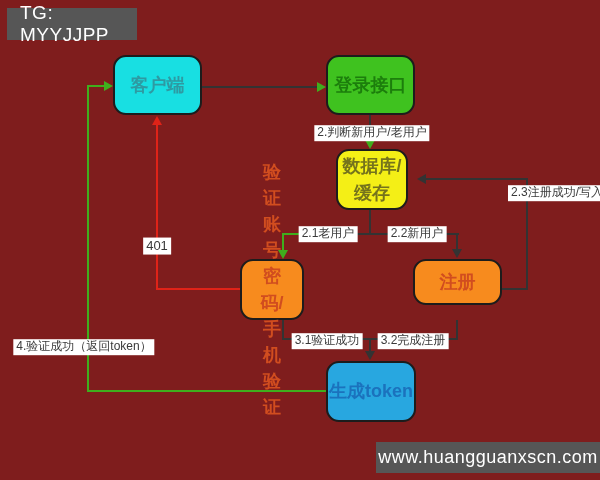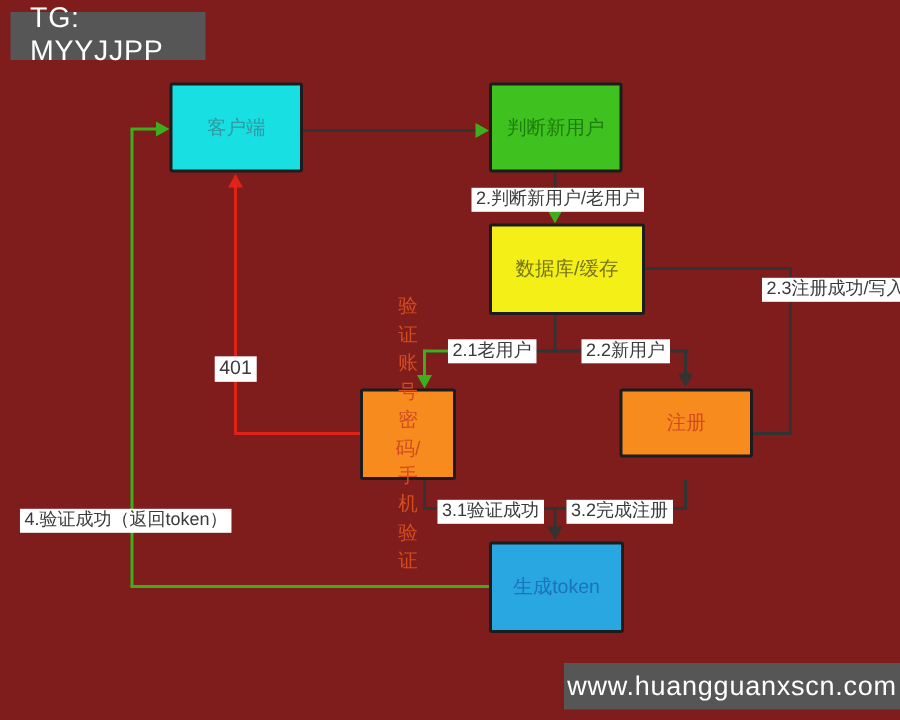--- a/index.html
+++ b/index.html
@@ -8,22 +8,22 @@
     font-family:"Liberation Sans","DejaVu Sans",sans-serif;
   }
   .banner{
     position:absolute;background:var(--banner-bg,#565656);color:var(--banner-text,#fff);
     font-size:19px;letter-spacing:.5px;display:flex;align-items:center;
   }
   .banner.tg{left:7px;top:8px;width:130px;height:32px;padding-left:13px;box-sizing:border-box;}
   .banner.web{left:376px;top:442px;width:224px;height:31px;justify-content:center;font-size:18px;}
   .node{
     position:absolute;box-sizing:border-box;border:2px solid var(--node-border,#1c1c1c);
-    border-radius:2px;display:flex;align-items:center;justify-content:center;
-    font-size:13px;text-align:center;line-height:1.45;z-index:3;
+    border-radius:13px;display:flex;align-items:center;justify-content:center;
+    font-size:18px;text-align:center;line-height:1.45;z-index:3;font-weight:bold;
   }
   .ln{position:absolute;background:var(--edge-black,#333);z-index:1;}
   .ln.g{background:var(--edge-green,#3fae1d);}
   .ln.r{background:var(--edge-red,#df2318);}
   .ah{position:absolute;width:0;height:0;z-index:2;}
   .ah.right{border-top:5px solid transparent;border-bottom:5px solid transparent;border-left:9px solid currentColor;}
   .ah.left{border-top:5px solid transparent;border-bottom:5px solid transparent;border-right:9px solid currentColor;}
   .ah.down{border-left:5px solid transparent;border-right:5px solid transparent;border-top:9px solid currentColor;}
   .ah.up{border-left:5px solid transparent;border-right:5px solid transparent;border-bottom:9px solid currentColor;}
   .c-g{color:var(--edge-green,#3fae1d);} .c-k{color:#333;} .c-r{color:var(--edge-red,#df2318);}
@@ -86,23 +86,23 @@
   <div class="elbl" style="left:529px;top:193px;margin-left:28px;">2.3注册成功/写入</div>
   <div class="elbl" style="left:327px;top:341px;">3.1验证成功</div>
   <div class="elbl" style="left:413px;top:341px;">3.2完成注册</div>
   <div class="elbl" style="left:157px;top:246px;font-size:13px;">401</div>
   <div class="elbl" style="left:84px;top:347px;">4.验证成功（返回token）</div>
 
   <div class="node" style="left:113px;top:55px;width:89px;height:60px;background:var(--node-client);color:var(--text-client);">
     <span>客户端</span>
   </div>
   <div class="node" style="left:326px;top:55px;width:89px;height:60px;background:var(--node-login);color:var(--text-login);">
-    <span>判断新用户</span>
+    <span>登录接口</span>
   </div>
-  <div class="node" style="left:326px;top:149px;width:104px;height:61px;background:var(--node-database);color:var(--text-database);">
+  <div class="node" style="left:336px;top:149px;width:72px;height:61px;background:var(--node-database);color:var(--text-database);">
     <span>数据库/缓存</span>
   </div>
   <div class="node" style="left:240px;top:259px;width:64px;height:61px;background:var(--node-orange);color:var(--text-orange);padding:0 20px;">
     <span style="display:block;width:70px;">验证账号密码/手机验证</span>
   </div>
   <div class="node" style="left:413px;top:259px;width:89px;height:46px;background:var(--node-orange);color:var(--text-orange);">
     <span>注册</span>
   </div>
   <div class="node" style="left:326px;top:361px;width:90px;height:61px;background:var(--node-token);color:var(--text-token);">
     <span>生成token</span>

